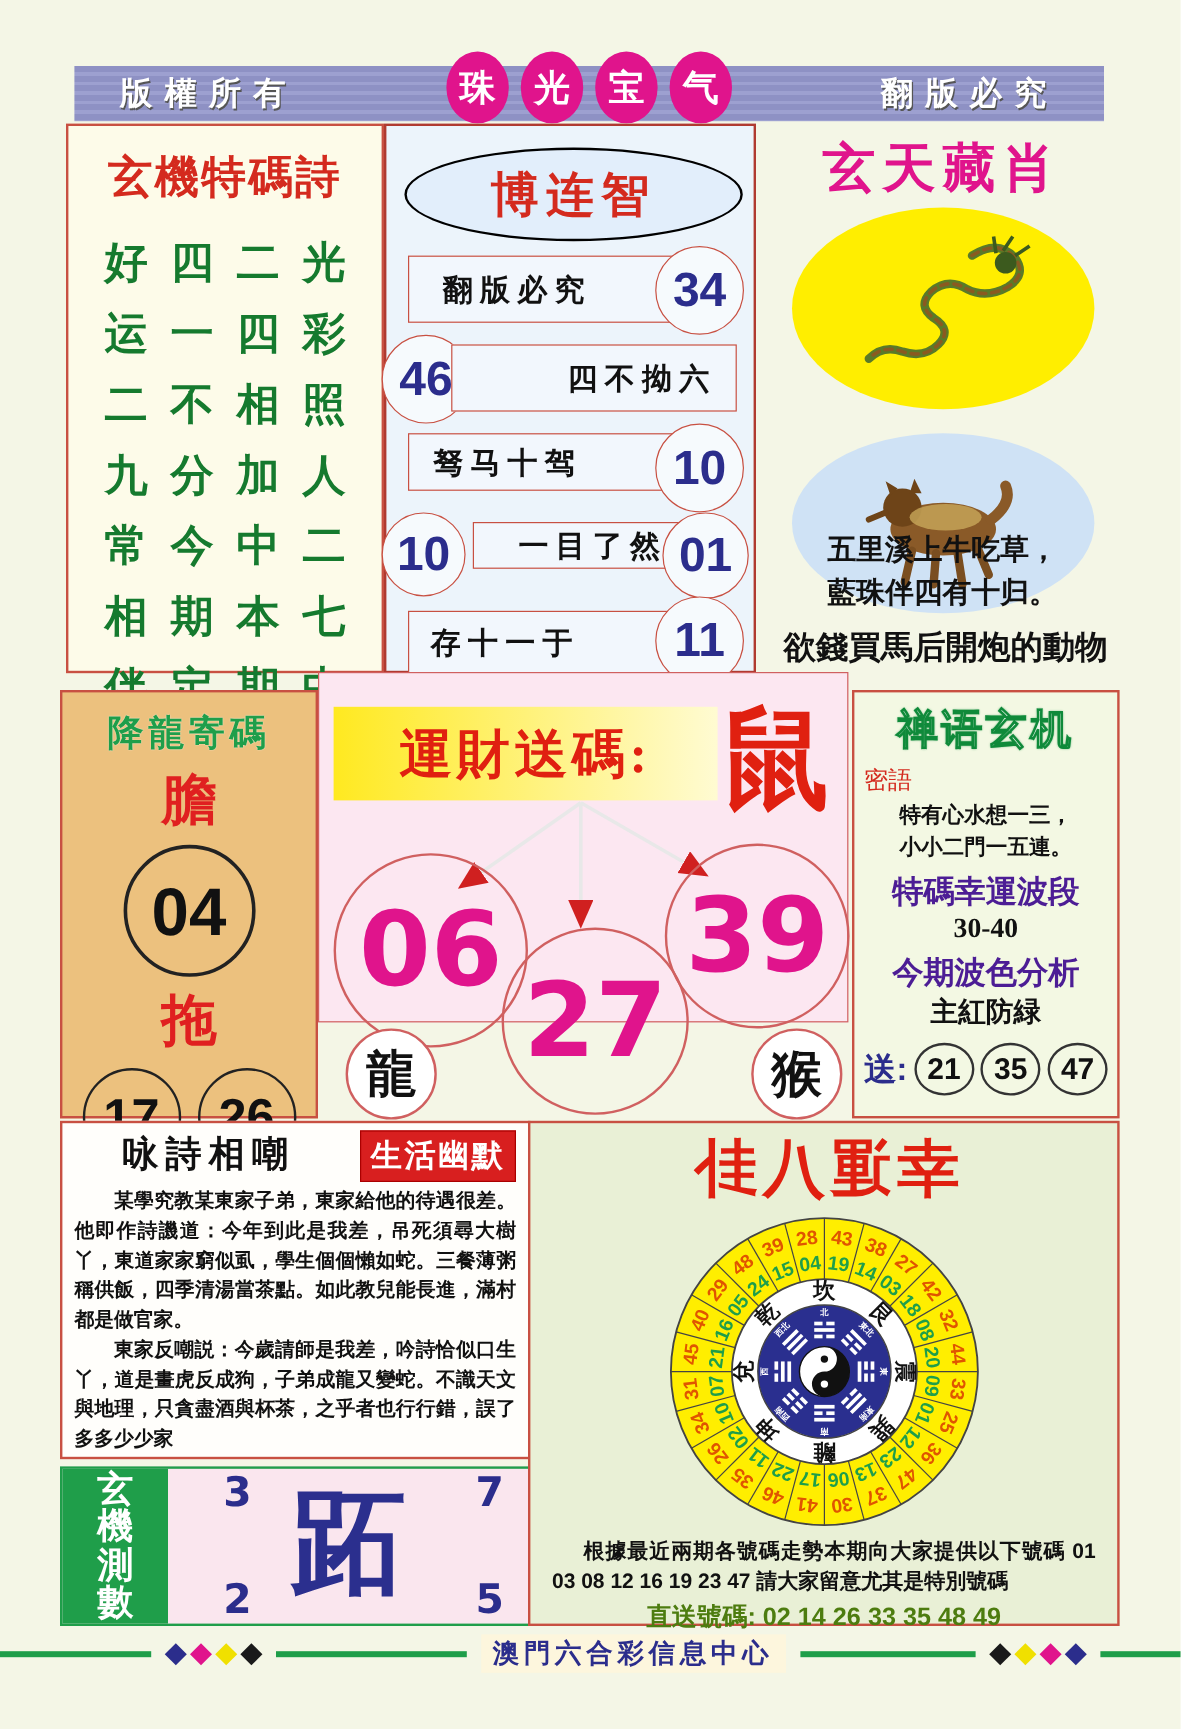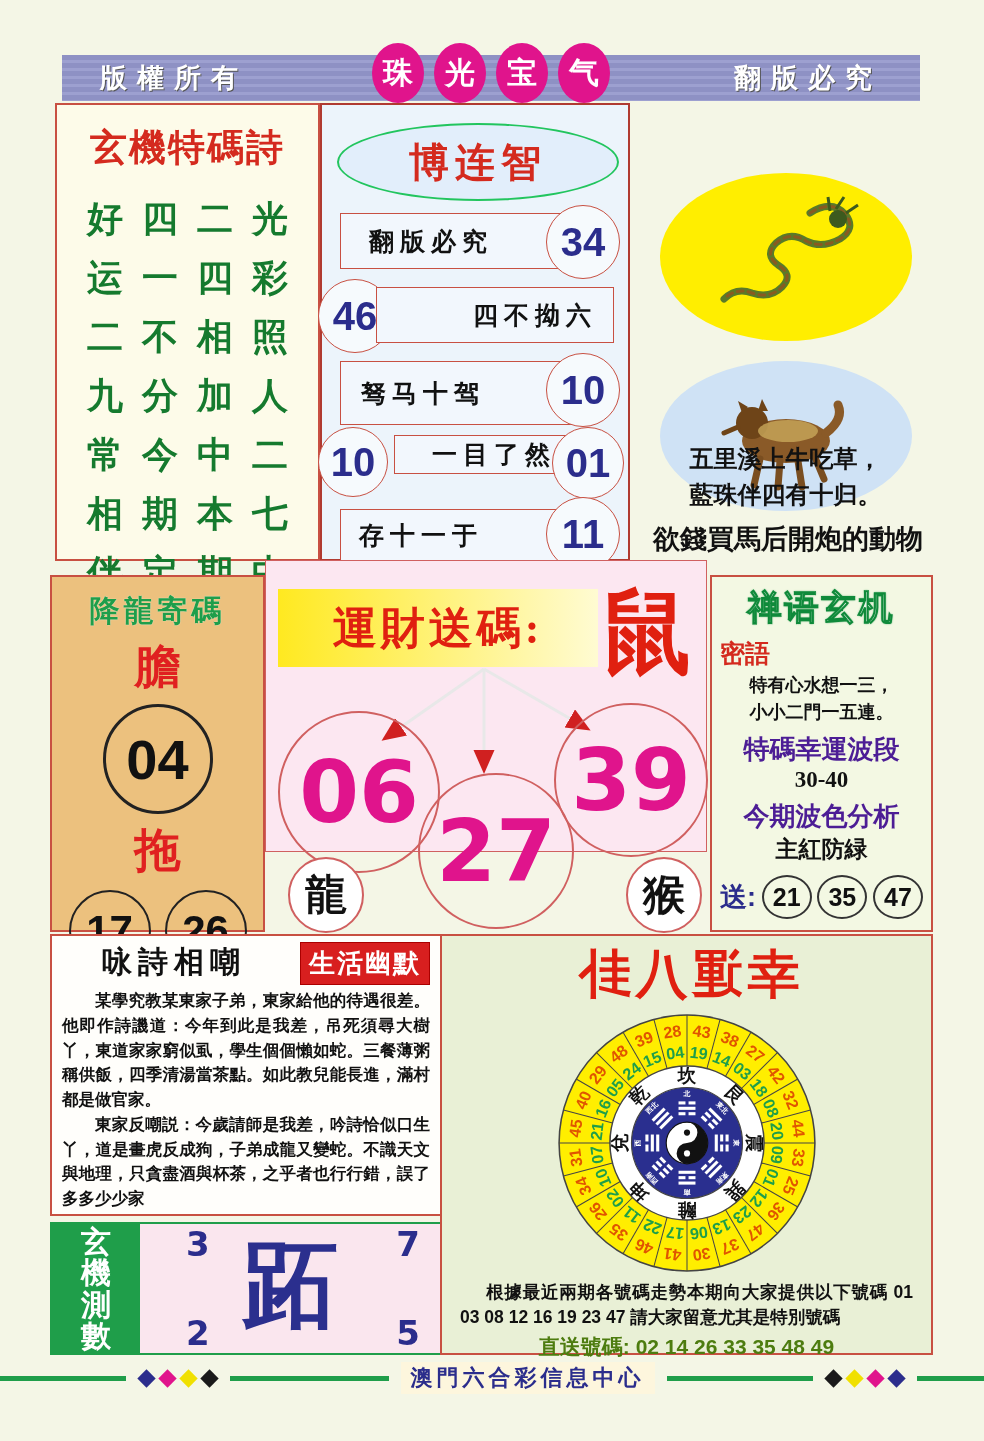--- a/index.html
+++ b/index.html
@@ -17,21 +17,21 @@
   
   .panel{position:absolute;box-sizing:border-box;}
   
   #poem-panel{left:55px;top:103px;width:265px;height:458px;background:#fdfbe9;border:2px solid #c85042;}
   #poem-title{color:#d42a1e;font-size:37px;font-weight:bold;text-align:center;margin-top:18px;letter-spacing:2px;}
   #poem-grid{margin:22px 30px 0 30px;}
   .poem-row{display:flex;justify-content:space-between;margin-bottom:10px;}
   .poem-row span{color:#157a2e;font-size:36px;font-weight:bold;font-family:"Liberation Serif",serif;}
   
   #bolian-panel{left:320px;top:103px;width:310px;height:458px;background:#ecf4fb;border:2px solid #b03a30;}
-  #bolian-ellipse{position:absolute;left:15px;top:18px;width:278px;height:74px;border:2px solid #22c55e;
+  #bolian-ellipse{position:absolute;left:15px;top:18px;width:278px;height:74px;border:2px solid #000000;
     border-radius:50%;background:#e2eefb;display:flex;align-items:center;justify-content:center;}
   #bolian-title{color:#d42a1e;font-size:40px;font-weight:bold;letter-spacing:6px;}
   .bl-row{position:absolute;left:0;width:100%;height:58px;}
   .bl-box{position:absolute;border:1.5px solid #c85042;background:#f2f7fd;display:flex;align-items:center;
     font-size:25px;font-weight:bold;color:#111;letter-spacing:6px;box-sizing:border-box;}
   .bl-circ{position:absolute;border:1.5px solid #c85042;border-radius:50%;background:#f6fafd;
     display:flex;align-items:center;justify-content:center;color:#2b2d8c;font-size:40px;font-weight:bold;}
   
   #zodiac-panel{left:638px;top:103px;width:295px;height:458px;}
   #zodiac-title{color:#e0148c;font-size:44px;font-weight:bold;text-align:center;letter-spacing:6px;margin-top:8px;}
@@ -60,21 +60,21 @@
     font-family:"Liberation Serif",serif;}
   .yc-circle{position:absolute;border:2px solid #d06060;border-radius:50%;display:flex;align-items:center;
     justify-content:center;color:#e0148c;font-weight:bold;font-family:"DejaVu Sans",sans-serif;}
   .yc-small{position:absolute;border:2px solid #d06060;border-radius:50%;background:#fff;
     display:flex;align-items:center;justify-content:center;color:#111;font-size:42px;font-weight:bold;
     font-family:"Liberation Serif",serif;}
   
   #cy-panel{left:710px;top:575px;width:223px;height:357px;background:#f3f8e3;border:2px solid #c85042;padding:8px 6px;}
   #cy-title{color:#0f8a3a;font-size:34px;font-weight:bold;text-align:center;letter-spacing:3px;
     -webkit-text-stroke:1px #0f8a3a;color:#eaf6ea;text-shadow:0 0 2px #0f8a3a;}
-  #cy-sub{color:#d42a1e;font-size:25px;font-weight:bold;margin:6px 0 2px 2px;}
+  #cy-sub{color:#d42a1e;font-size:20px;font-weight:normal;margin:6px 0 2px 2px;}
   .cy-line{color:#111;font-size:18px;font-weight:bold;text-align:center;line-height:1.5;font-family:"Liberation Serif",serif;}
   .cy-blue{color:#4c1d95;font-size:26px;font-weight:bold;text-align:center;margin-top:6px;}
   .cy-black{color:#111;font-size:23px;font-weight:bold;text-align:center;font-family:"Liberation Serif",serif;}
   #cy-send{display:flex;align-items:center;justify-content:space-between;margin-top:10px;padding:0 2px;}
   #cy-send-label{color:#2b2d8c;font-size:27px;font-weight:bold;}
   .cy-c{width:46px;height:40px;border:2px solid #333;border-radius:50%;display:flex;align-items:center;
     justify-content:center;font-size:25px;font-weight:bold;color:#111;}
   
   #story-panel{left:50px;top:934px;width:392px;height:282px;background:#fffefb;border:2px solid #c85042;padding:6px 10px;}
   #story-head{display:flex;justify-content:space-between;align-items:flex-start;}
@@ -178,35 +178,36 @@
     </div>
     <div class="bl-row" style="top:108px;">
       <div class="bl-box" style="left:18px;width:232px;height:56px;padding-left:28px;">翻版必究</div>
       <div class="bl-circ" style="right:8px;top:-8px;width:72px;height:72px;">34</div>
     </div>
     <div class="bl-row" style="top:182px;">
       <div class="bl-circ" style="left:-4px;top:-8px;width:72px;height:72px;">46</div>
       <div class="bl-box" style="left:54px;width:238px;height:56px;justify-content:flex-end;padding-right:16px;">四不拗六</div>
     </div>
     <div class="bl-row" style="top:256px;">
-      <div class="bl-box" style="left:18px;width:232px;height:64px;padding-left:20px;">驽马十驾</div>
+      <div class="bl-box" style="left:18px;width:232px;height:48px;padding-left:20px;">驽马十驾</div>
       <div class="bl-circ" style="right:8px;top:-8px;width:72px;height:72px;">10</div>
     </div>
     <div class="bl-row" style="top:330px;">
       <div class="bl-circ" style="left:-4px;top:-8px;width:68px;height:68px;">10</div>
       <div class="bl-box" style="left:40px;width:200px;height:39px;justify-content:center;margin-left:32px;">一目了然</div>
       <div class="bl-circ" style="right:4px;top:-8px;width:70px;height:70px;">01</div>
     </div>
     <div class="bl-row" style="top:404px;">
       <div class="bl-box" style="left:18px;width:232px;height:52px;padding-left:18px;">存十一于</div>
       <div class="bl-circ" style="right:8px;top:-12px;width:72px;height:72px;">11</div>
     </div>
   </div>
 
   <div id="zodiac-panel" class="panel">
+    <div id="zodiac-title">玄天藏肖</div>
     <div class="animal-ellipse" style="top:70px;width:252px;height:168px;background:#ffee00;">
       <svg width="252" height="168" viewBox="0 0 252 168">
         <path d="M150 40 q22 -14 36 2 q10 14 -6 24 q-18 10 -34 2 q-16 -10 -30 2 q-12 12 2 22 q16 10 4 22 q-12 12 -30 6 q-16 -6 -28 6" fill="none" stroke="#5a7a28" stroke-width="7" stroke-linecap="round"></path>
         <path d="M150 40 q22 -14 36 2 q10 14 -6 24 q-18 10 -34 2 q-16 -10 -30 2 q-12 12 2 22 q16 10 4 22 q-12 12 -30 6 q-16 -6 -28 6" fill="none" stroke="#8a5a20" stroke-width="3" stroke-dasharray="6 5" stroke-linecap="round"></path>
         <circle cx="178" cy="46" r="9" fill="#3c5a1e"></circle>
         <path d="M176 36 l8 -12 M186 40 l12 -8 M170 38 l-2 -14" stroke="#3c5a1e" stroke-width="3" fill="none"></path>
       </svg>
     </div>
     <div class="animal-ellipse" style="top:258px;width:252px;height:150px;background:#cfe2f5;">
       <svg width="252" height="150" viewBox="0 0 252 150">

